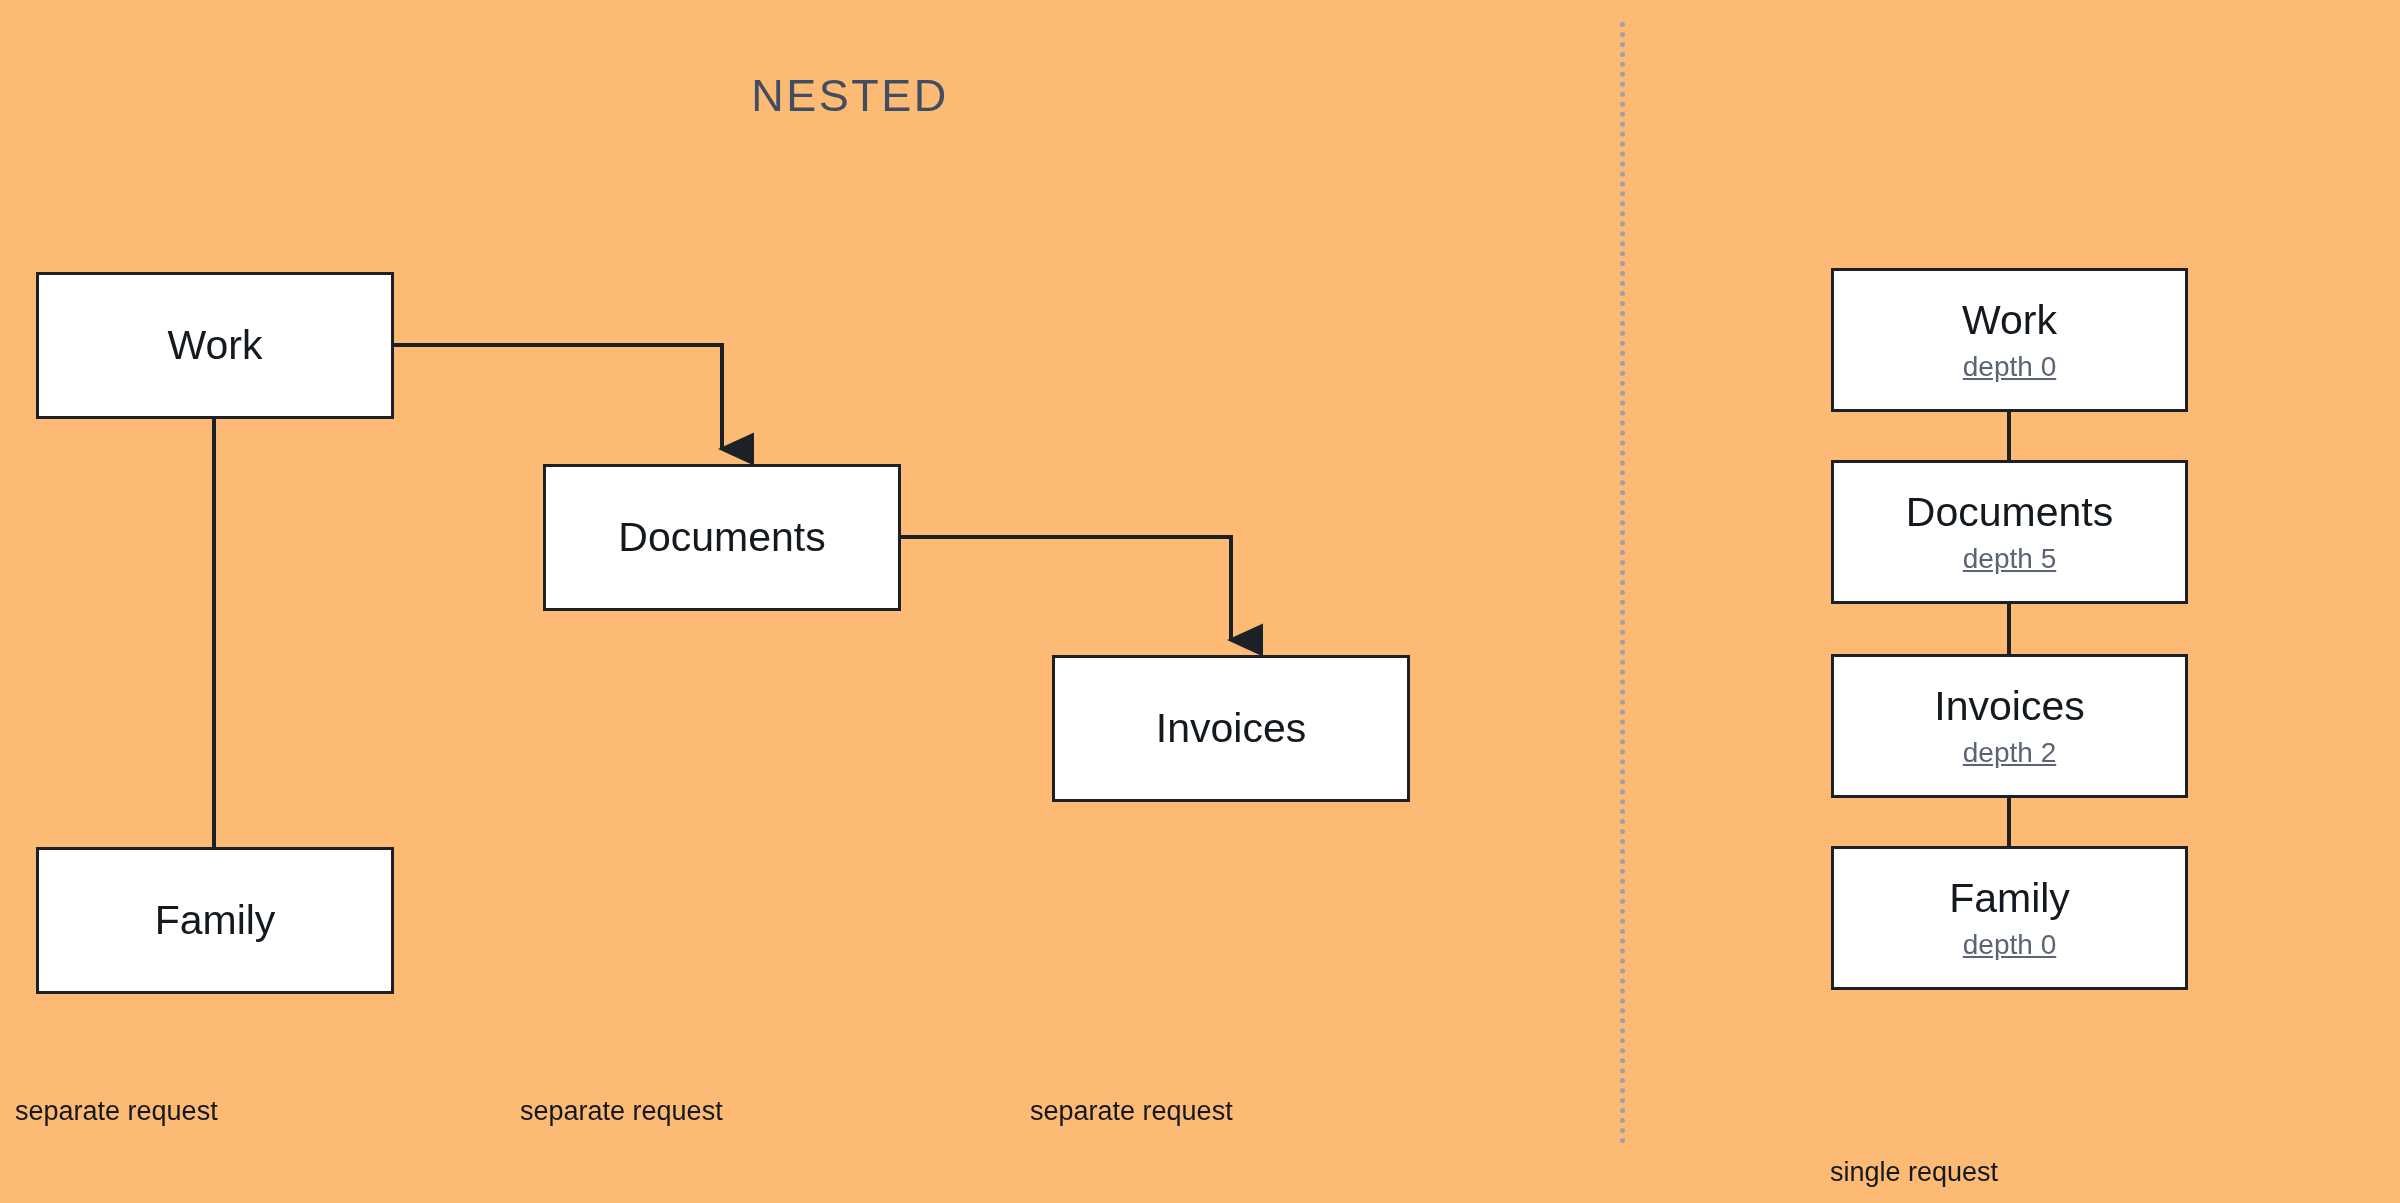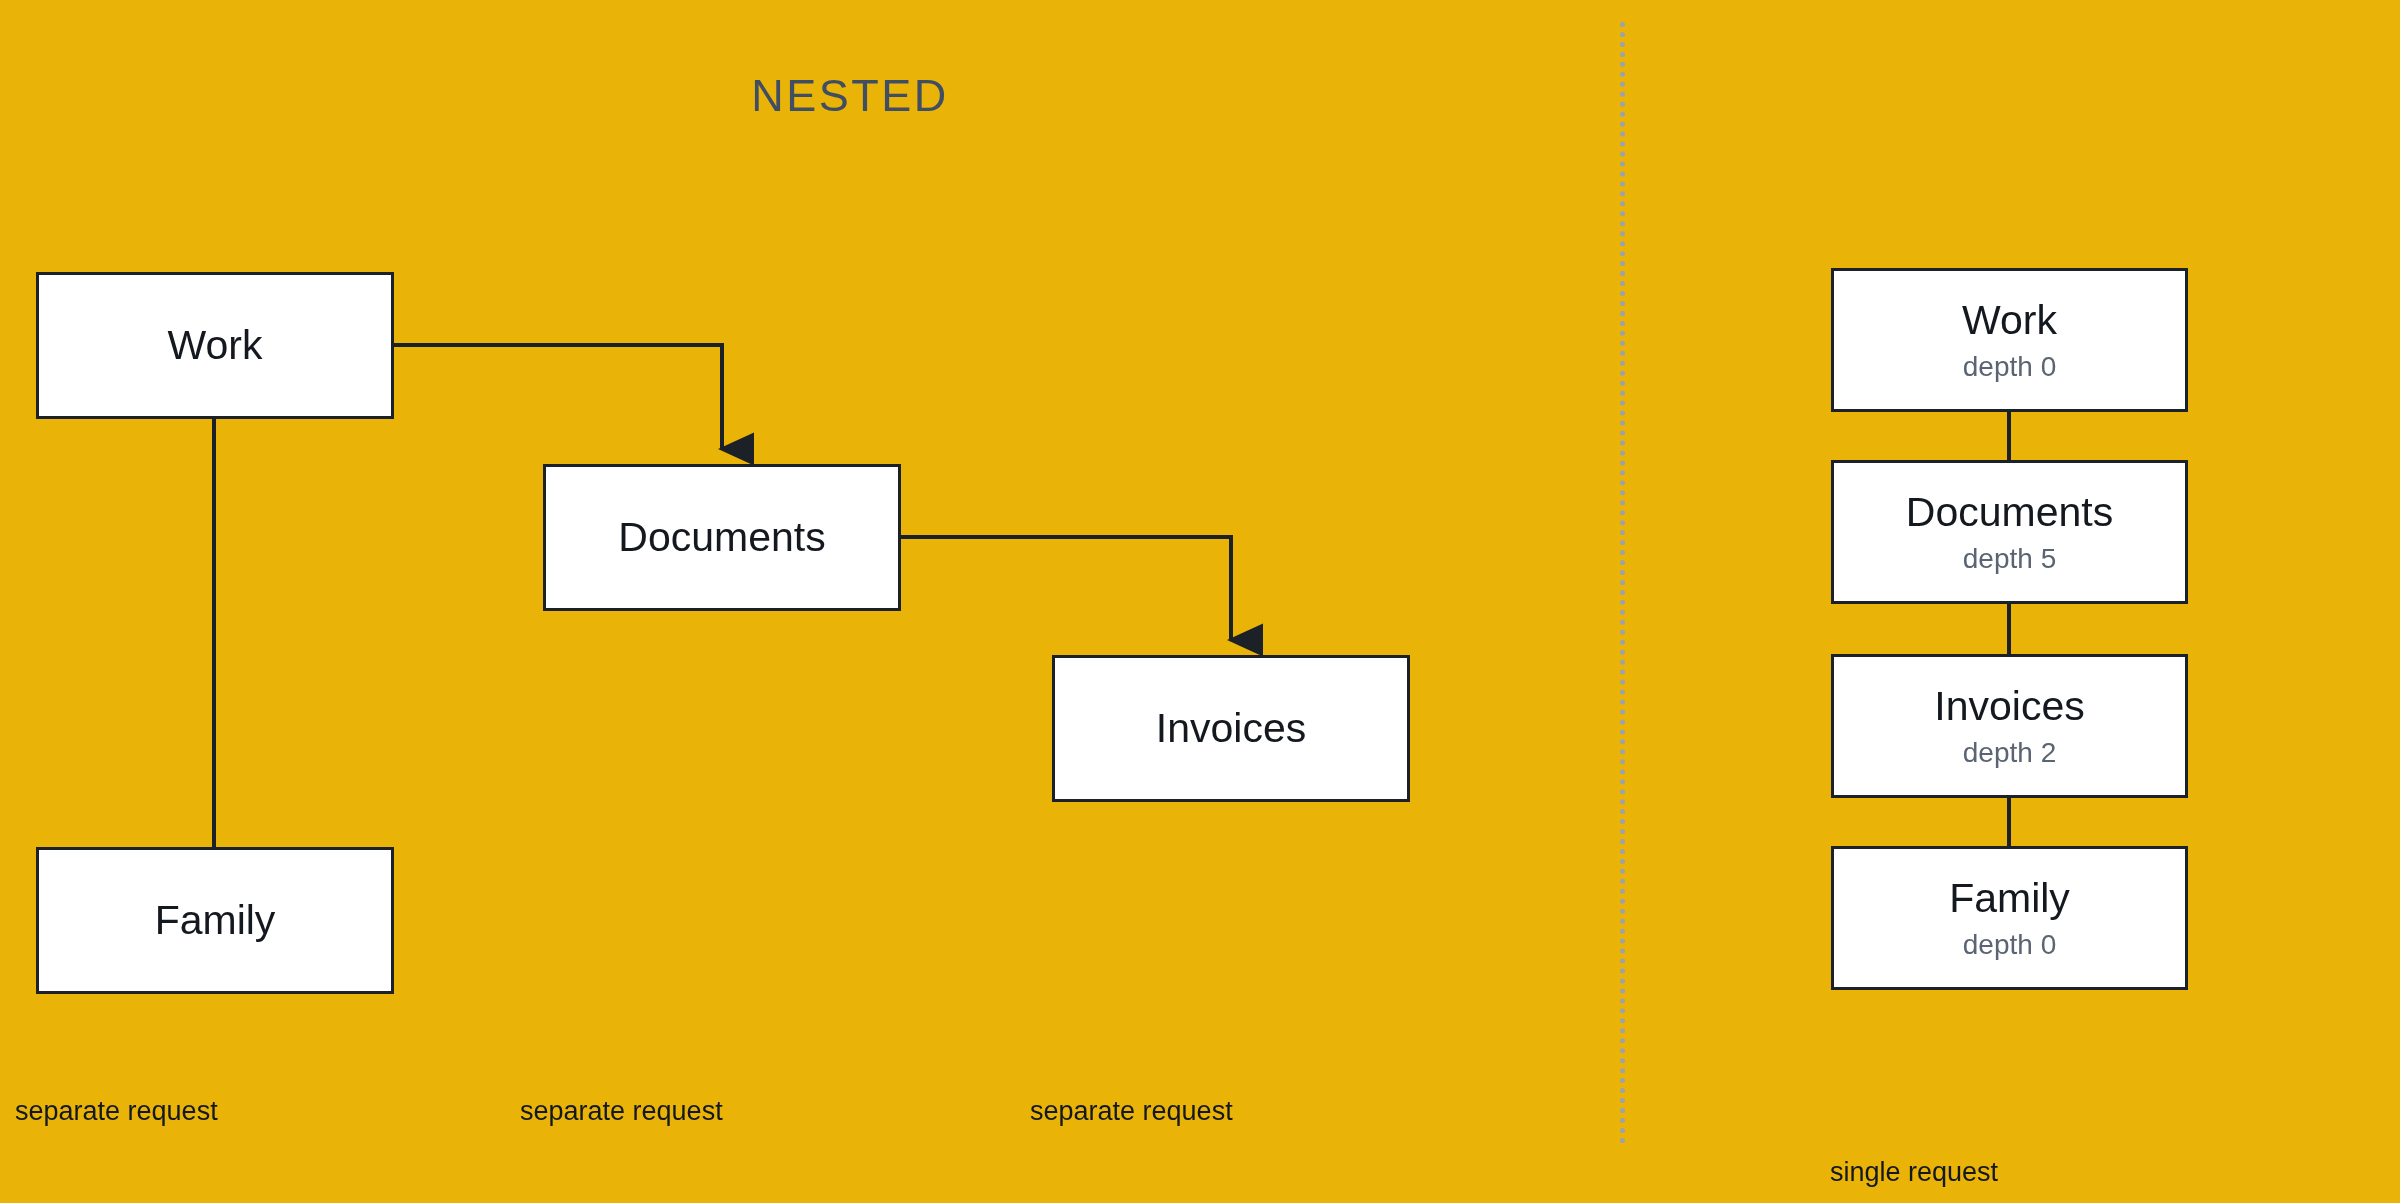--- a/index.html
+++ b/index.html
@@ -8,21 +8,21 @@
     background: #ffffff;
   }
   body {
     font-family: "Liberation Sans", sans-serif;
     -webkit-font-smoothing: antialiased;
   }
   #stage {
     position: relative;
     width: 2400px;
     height: 1203px;
-    background: #eab308;
+    background: #fdba74;
     overflow: hidden;
   }
 
   
   .panel-title {
     position: absolute;
     font-size: 45px;
     letter-spacing: 2.5px;
     color: #404e63;
     font-weight: 400;
@@ -58,20 +58,21 @@
     color: #14181f;
     line-height: 1.05;
     white-space: nowrap;
   }
   .node .node-depth {
     font-size: 28px;
     color: #5a6472;
     line-height: 1.05;
     margin-top: 10px;
     white-space: nowrap;
+    text-decoration: underline;
   }
 
   
   #node-work-nested      { left: 36px;   top: 272px; width: 358px; height: 147px; }
   #node-documents-nested { left: 543px;  top: 464px; width: 358px; height: 147px; }
   #node-invoices-nested  { left: 1052px; top: 655px; width: 358px; height: 147px; }
   #node-family-nested    { left: 36px;   top: 847px; width: 358px; height: 147px; }
 
   
   #node-work-flat      { left: 1831px; top: 268px; width: 357px; height: 144px; }

